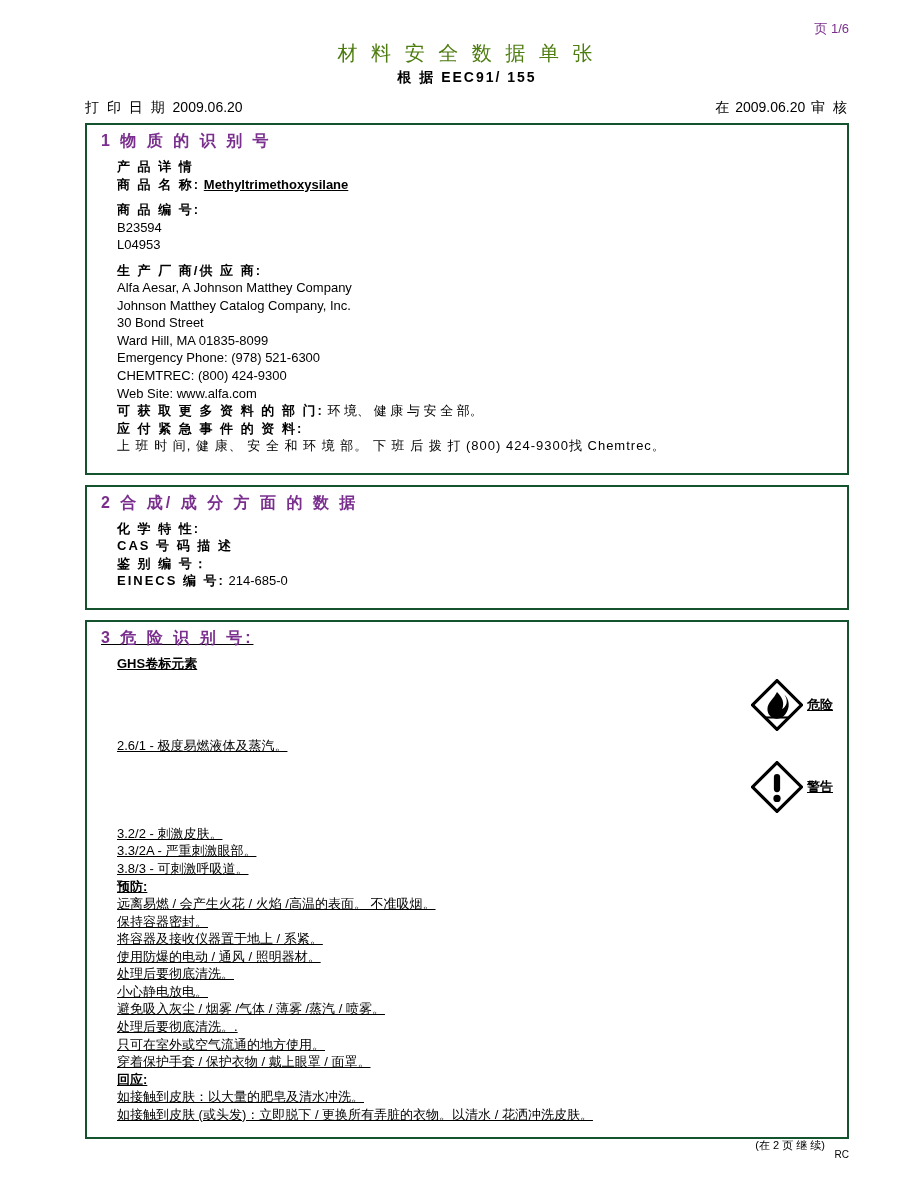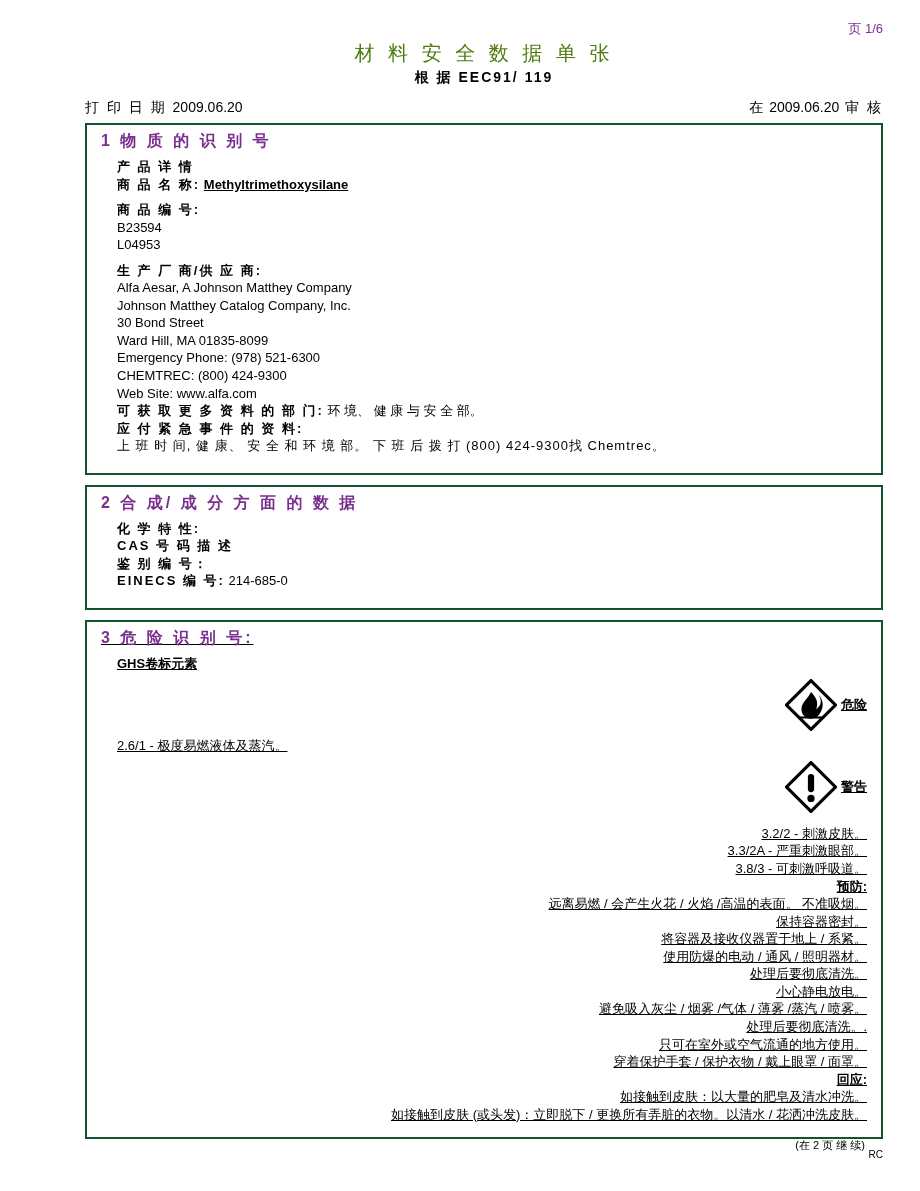--- a/index.html
+++ b/index.html
@@ -5,21 +5,21 @@
   body {
     margin: 0;
     padding: 0;
     font-family: Arial, "Microsoft YaHei", sans-serif;
     font-size: 13px;
     color: #000;
     background: #fff;
     width: 920px;
   }
   .page {
-    padding: 20px 37px 10px 85px;
+    padding: 20px 71px 10px 85px;
     box-sizing: border-box;
     width: 920px;
   }
   .pagenum {
     text-align: right;
     color: #7a2f8e;
     font-size: 13px;
     margin-bottom: 2px;
   }
   .doc-title {
@@ -84,21 +84,21 @@
   }
   .ghs-label {
     font-weight: bold;
     margin-left: 4px;
   }
   .hazard-lines div {
     line-height: 1.35;
   }
   .cont-note {
     position: absolute;
-    right: 16px;
+    right: 22px;
     bottom: -16px;
     font-size: 11px;
   }
   .rc {
     text-align: right;
     font-size: 10px;
     color: #000;
     margin-top: 2px;
     padding-right: 0;
   }
@@ -107,21 +107,21 @@
     height: 52px;
   }
 </style>
 </head>
 <body>
 
 <div class="page">
 
   <div class="pagenum">页 1/6</div>
   <div class="doc-title">材 料 安 全 数 据 单 张</div>
-  <div class="subtitle">根 据 EEC91/ 119</div>
+  <div class="subtitle">根 据 EEC91/ 155</div>
 
   <div class="info-row">
     <div>
       <span>打 印 日 期</span>
       <span style="letter-spacing:normal;">2009.06.20</span>
     </div>
     <div>
       <span style="letter-spacing:normal;">在</span>
       <span style="letter-spacing:normal;">2009.06.20</span>
       <span>审 核</span>
@@ -192,21 +192,21 @@
 
       <div class="ghs-row">
         <svg class="ghs" viewBox="0 0 100 100">
           <polygon points="50,3 97,50 50,97 3,50" fill="#fff" stroke="#000" stroke-width="6"></polygon>
           <rect x="44" y="25" width="12" height="35" rx="6" fill="#000"></rect>
           <circle cx="50" cy="72" r="7" fill="#000"></circle>
         </svg>
         <span class="ghs-label">警告</span>
       </div>
 
-      <div class="hazard-lines" style="margin-top:12px;text-align:right;">
+      <div class="hazard-lines" style="margin-top:12px;">
         <div>3.2/2 - 刺激皮肤。</div>
         <div>3.3/2A - 严重刺激眼部。</div>
         <div>3.8/3 - 可刺激呼吸道。</div>
         <div class="boldn">预防:</div>
         <div>远离易燃 / 会产生火花 / 火焰 /高温的表面。 不准吸烟。</div>
         <div>保持容器密封。</div>
         <div>将容器及接收仪器置于地上 / 系紧。</div>
         <div>使用防爆的电动 / 通风 / 照明器材。</div>
         <div>处理后要彻底清洗。</div>
         <div>小心静电放电。</div>

